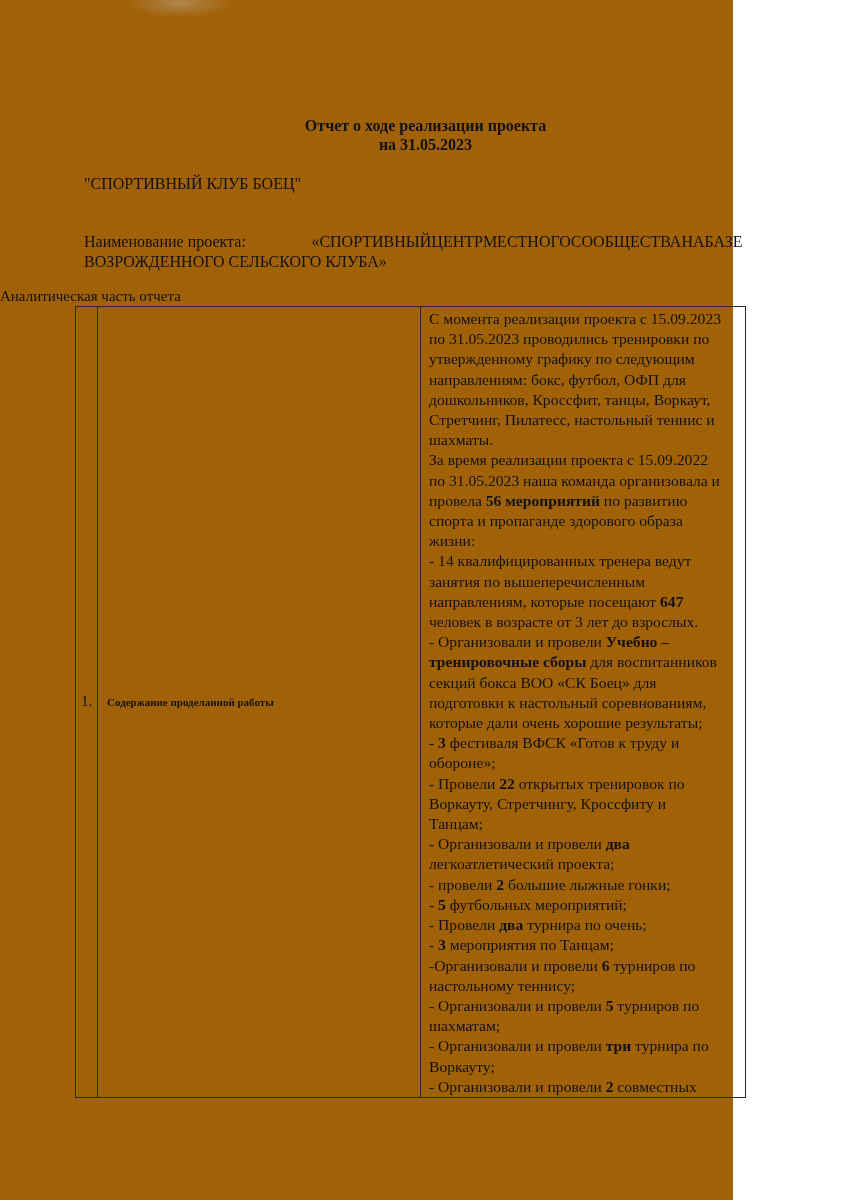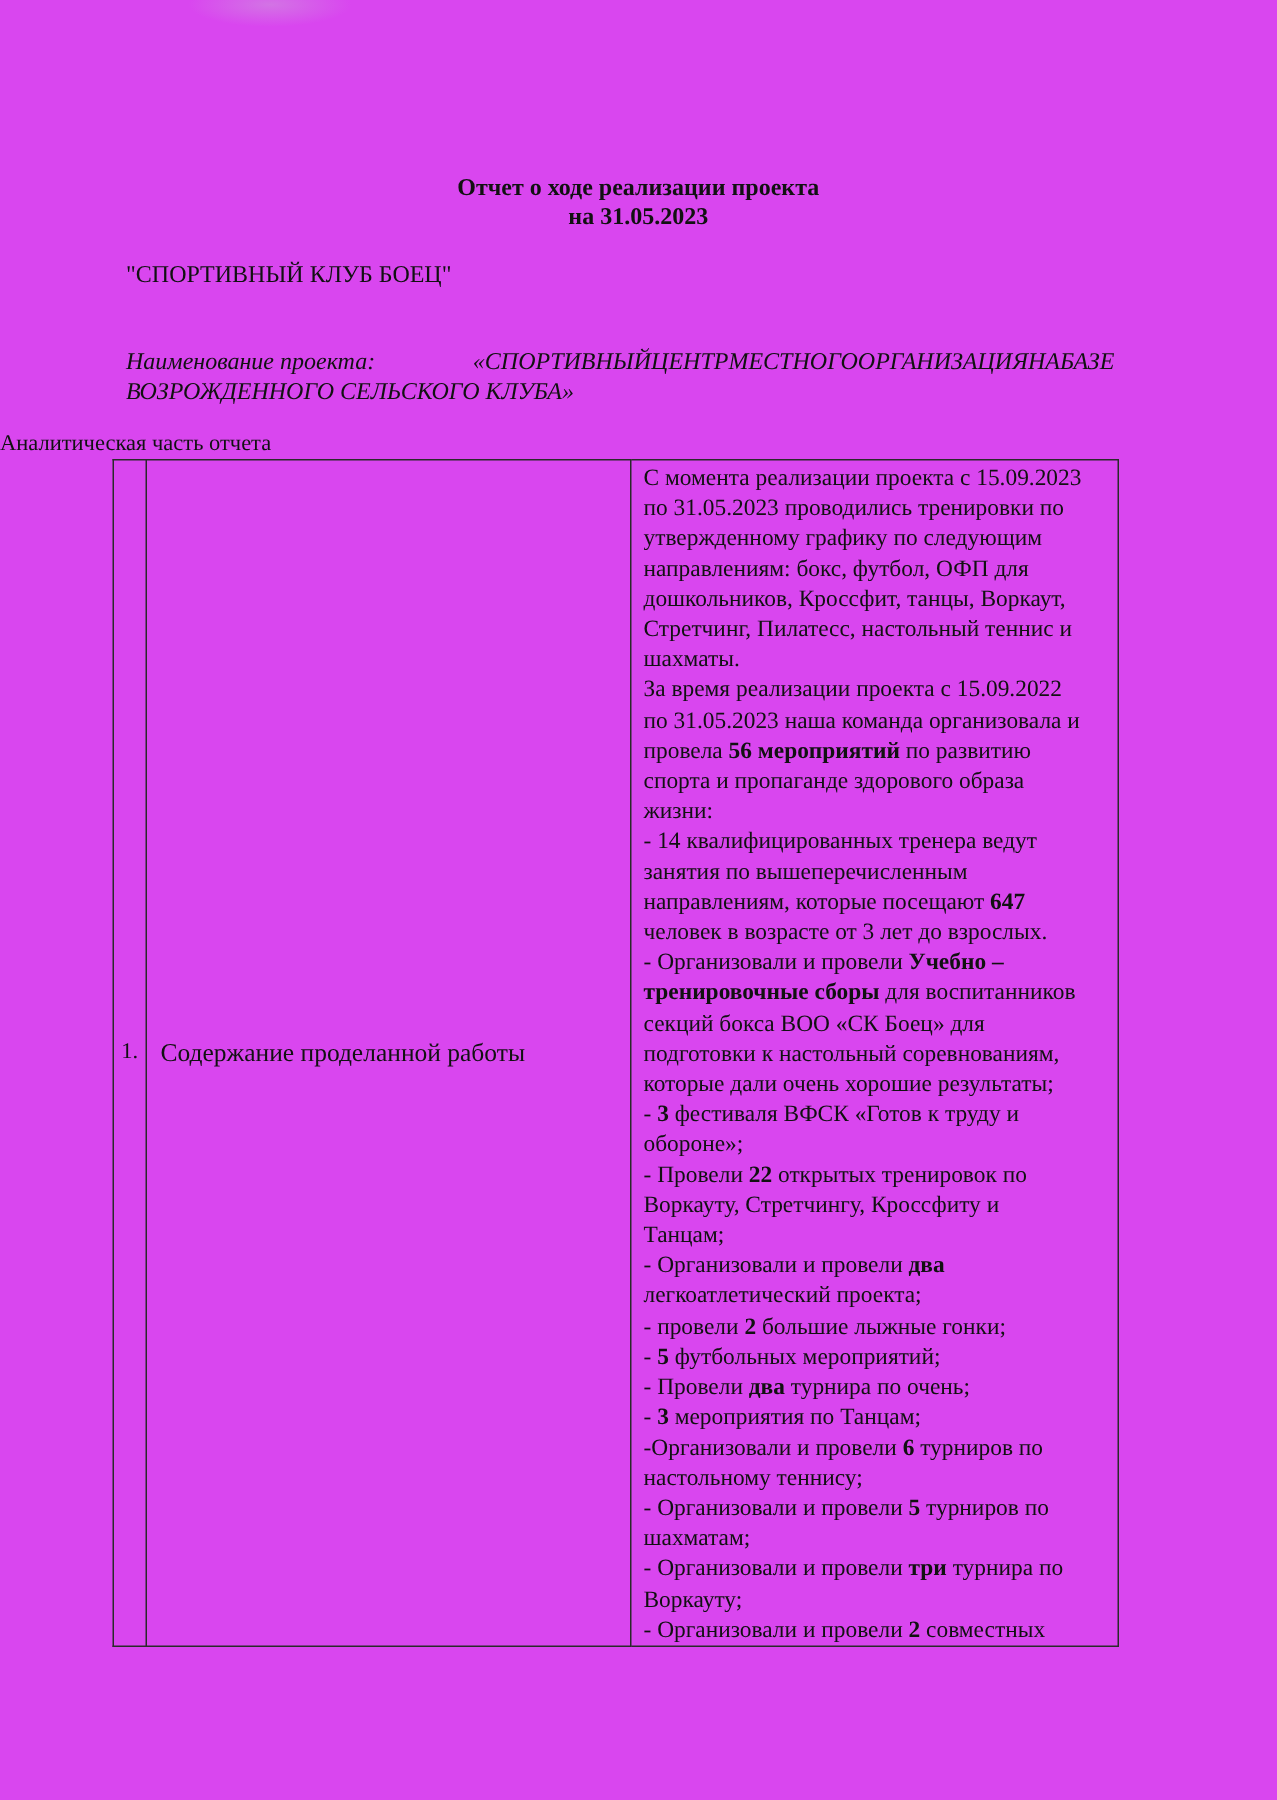--- a/index.html
+++ b/index.html
@@ -11,22 +11,22 @@
     width: 851px;
     height: 1200px;
     position: relative;
     overflow: hidden;
     font-family: "Liberation Serif", "DejaVu Serif", serif;
     color: #111111;
   }
   .page {
     position: absolute;
     left: 0; top: 0;
-    width: 851px; height: 1200px;
-    background: #d946ef;
+    width: 733px; height: 1200px;
+    background: #a16207;
   }
   .smudge {
     position: absolute;
     left: 125px; top: -12px;
     width: 110px; height: 30px;
     border-radius: 50%;
     background: radial-gradient(ellipse at center, rgba(200,200,210,0.35), rgba(255,255,255,0) 70%);
   }
   .title {
     position: absolute;
@@ -39,21 +39,21 @@
   }
   .field {
     position: absolute;
     left: 84px;
     width: 715px;
     font-size: 16px;
     line-height: 20px;
     font-family: "Liberation Sans Narrow", "Liberation Serif", serif;
   }
   .field.org { top: 174px; }
-  .field.proj { top: 232px; text-align: justify; text-align-last: left; font-style: italic; }
+  .field.proj { top: 232px; text-align: justify; text-align-last: left; }
   .field .label { }
   .field .value { }
   .section-title {
     position: absolute;
     left: 0; width: 851px;
     top: 287px;
     font-size: 15px;
     line-height: 18px;
   }
   table.report {
@@ -69,22 +69,23 @@
     vertical-align: middle;
     padding: 0;
   }
   td.num {
     width: 21px;
     text-align: center;
     font-size: 15px;
   }
   td.name {
     width: 313px;
-    font-size: 17px;
+    font-size: 11px;
     padding-left: 9px !important;
+    font-weight: bold;
   }
   td.content {
     vertical-align: top !important;
     padding: 2px 6px 0 8px !important;
     font-size: 15.6px;
     line-height: 20.2px;
     overflow: hidden;
   }
   .line { white-space: nowrap; display: block; }
   b { font-weight: bold; }
@@ -104,21 +105,21 @@
     <div class="value">"СПОРТИВНЫЙ КЛУБ БОЕЦ"</div>
   </div>
 
   <div class="field proj">
     <div style="display:flex;justify-content:space-between;">
       <span class="label">Наименование проекта:</span>
       <span class="value" id="proj-words" style="display:flex;flex:1;justify-content:center;margin-left:9px;">
           <span>«СПОРТИВНЫЙ</span>
           <span>ЦЕНТР</span>
           <span>МЕСТНОГО</span>
-          <span>ОРГАНИЗАЦИЯ</span>
+          <span>СООБЩЕСТВА</span>
           <span>НА</span>
           <span>БАЗЕ</span>
         </span>
     </div>
     <div class="value">ВОЗРОЖДЕННОГО СЕЛЬСКОГО КЛУБА»</div>
   </div>
 
   <div class="section-title">Аналитическая часть отчета</div>
 
   <table class="report">

